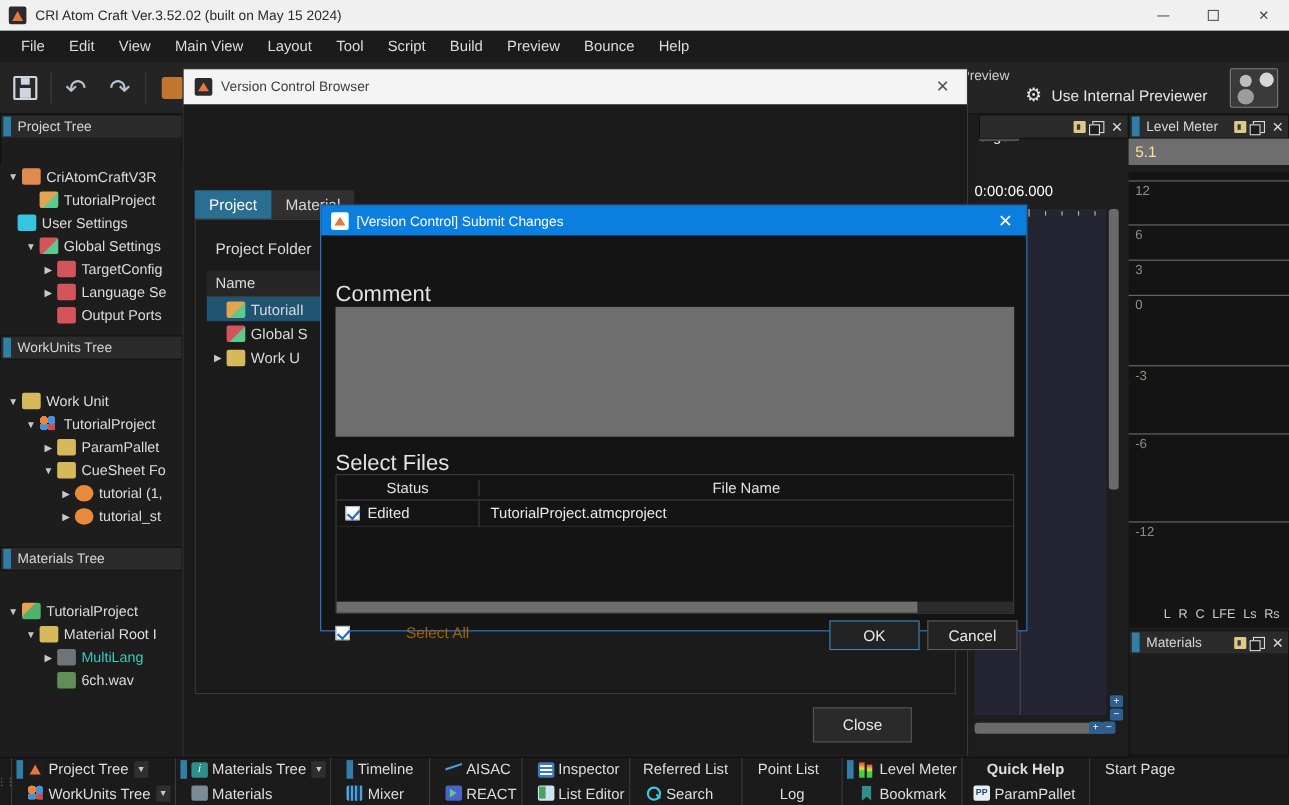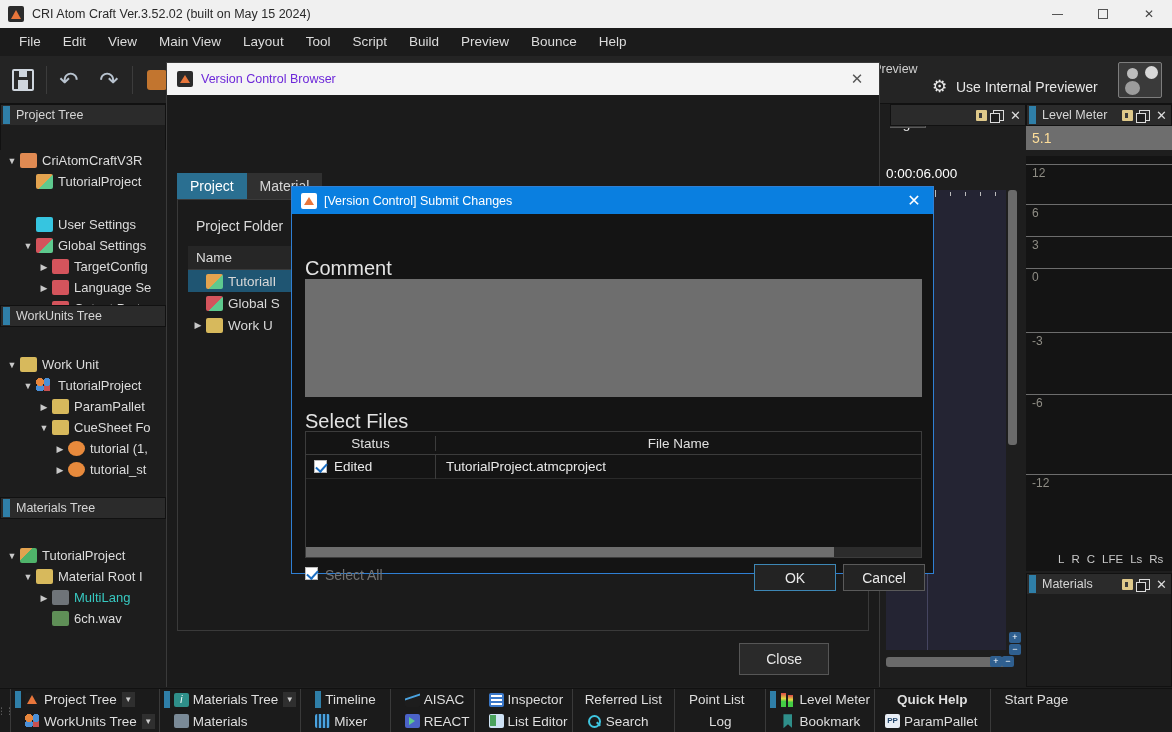--- a/index.html
+++ b/index.html
@@ -151,21 +151,21 @@
     position: absolute; left: 166px; top: 62px; width: 714px; height: 625px;
     background: #1b1b1b; border: 1px solid #3a3a3a;
   }
   .vcb-title {
     height: 32px; background: #f4f4f4; display: flex; align-items: center;
   }
   .vcb-title .ic { width: 16px; height: 16px; margin: 0 8px 0 10px; background:#2b2b2b;
     border-radius:2px; display:flex;align-items:center;justify-content:center; }
   .vcb-title .ic .tri { width:0;height:0;border-left:5px solid transparent;
     border-right:5px solid transparent;border-bottom:8px solid #e8763b; }
-  .vcb-title .t { color:#6d28d9; font-size: 12.5px; flex:1; }
+  .vcb-title .t { color:#404040; font-size: 12.5px; flex:1; }
   .vcb-title .x { width: 44px; height: 32px; display:flex;align-items:center;
     justify-content:center; color:#555; font-size: 15px; }
   .vcb-body { position: relative; height: 592px; background:#1b1b1b; }
   .vcb-actions { position:absolute; right: 12px; top: 44px; display:flex; gap: 10px; }
   .vbtn {
     background: #2c2c2c; border: 1px solid #505050; color: #e2e2e2;
     font-size: 13.5px; padding: 5px 11px;
   }
   .vbtn.primary { border-color: #3d7fa0; background:#2b3238; }
   .vcb-tabs { position:absolute; left: 10px; top: 78px; display:flex; }
@@ -221,21 +221,21 @@
   .cbox {
     width:13px; height:13px; background:#fff; border:1px solid #b9b9b9;
     margin-right:7px; position:relative; flex:none;
   }
   .cbox.on:after {
     content:"";position:absolute;left:3px;top:0px;width:5px;height:9px;
     border:solid #1b6ec2;border-width:0 2px 2px 0;transform:rotate(42deg);
   }
   .hscroll { position:absolute; height:10px; background:#2c2c2c; }
   .hscroll .thumb { height:10px; background:#6e6e6e; }
-  .mfoot-sa { position:absolute; display:flex; font-size:14px; color:#737373; }
+  .mfoot-sa { position:absolute; display:flex; align-items:center; font-size:14px; color:#a16207;gap:44px; }
   .mbtn {
     position:absolute; background:#232323; border:1px solid #5a5a5a; color:#e9e9e9;
     font-size:14px; width:82px; height:27px; display:flex; align-items:center;
     justify-content:center;
   }
   .mbtn.ok { border-color:#3d87b5; }
 
   
   .taskbar {
     position:absolute; left:0; bottom:0; width:1172px; height:44px;
@@ -382,21 +382,21 @@
     <div class="tnode" style="padding-left:4px;">
       <span class="twist">▼</span>
       <span class="tico ico-folder-orange"></span>
       <span class="tlabel">CriAtomCraftV3R</span>
     </div>
     <div class="tnode" style="padding-left:20px;">
       <span class="twist"></span>
       <span class="tico ico-proj"></span>
       <span class="tlabel">TutorialProject</span>
     </div>
-    <div class="tnode" style="padding-left:20px;margin-top:22px;">
+    <div class="tnode" style="">
       <span class="twist"></span>
       <span class="tico ico-user"></span>
       <span class="tlabel">User Settings</span>
     </div>
     <div class="tnode" style="padding-left:20px;">
       <span class="twist">▼</span>
       <span class="tico ico-proj-red"></span>
       <span class="tlabel">Global Settings</span>
     </div>
     <div class="tnode" style="padding-left:36px;">

